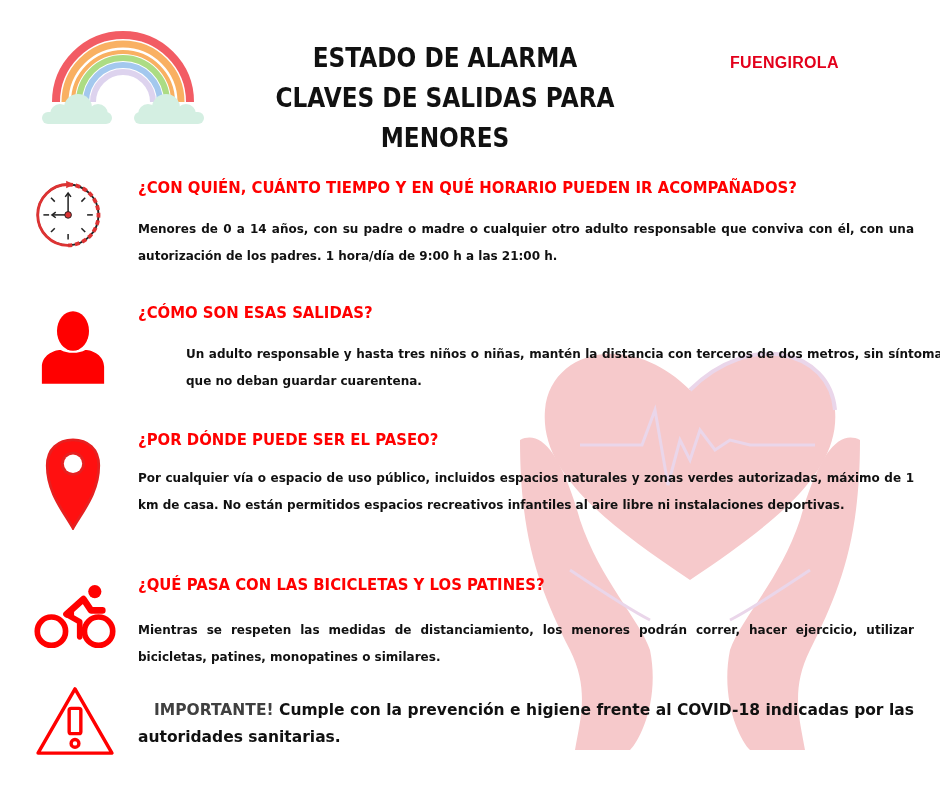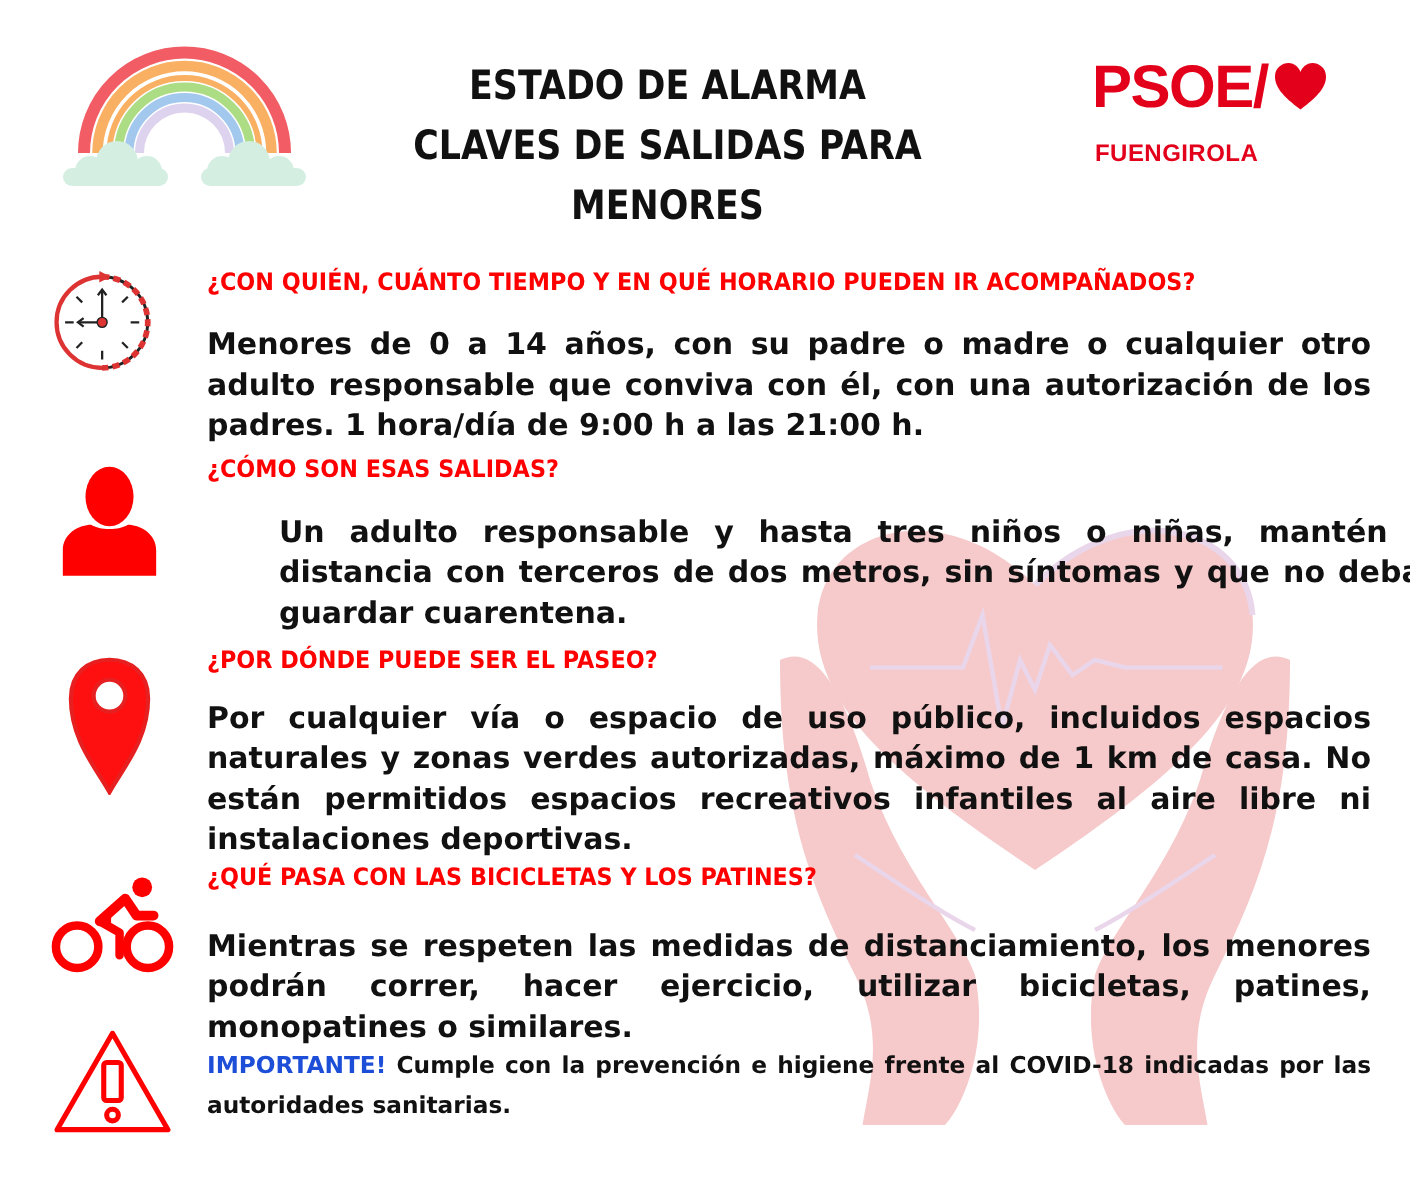--- a/index.html
+++ b/index.html
@@ -20,22 +20,22 @@
                font-size: 40px; line-height: 40px; letter-spacing: -1px; }
   .logo-heart { width: 36px; height: 32px; margin-left: 4px; }
   .logo-sub { font-family: "Liberation Sans", sans-serif; font-weight: bold; color: #e3001b;
               font-size: 16px; line-height: 18px; margin-top: 16px; margin-left: 2px; letter-spacing: 0.3px; }
 
   .section { position: absolute; left: 0; width: 940px; z-index: 1; }
   .icon { position: absolute; }
   .heading { position: absolute; left: 138px; font-family: "DejaVu Sans", sans-serif; font-weight: bold;
              font-size: 16px; color: #ff0000; white-space: nowrap; transform: scaleX(0.93); transform-origin: left top; }
   .body { position: absolute; left: 138px; width: 776px; font-family: "DejaVu Sans", sans-serif; font-weight: bold;
-          font-size: 20px; line-height: 27px; color: #111; text-align: justify; }
-  .red { color: #1d4ed8; }
+          font-size: 12px; line-height: 27px; color: #111; text-align: justify; }
+  .red { color: #404040; margin-left: 16px; }
 </style>
 </head>
 <body>
 
 <svg class="bg-illustration" viewBox="0 0 340 440">
   <path d="M170 260 C 80 200, 20 150, 25 90 C 30 30, 110 10, 170 70 C 230 10, 310 30, 315 90 C 320 150, 260 200, 170 260 Z" fill="#f6c9cb"></path>
   <path d="M170 70 C 230 10, 310 30, 315 90" fill="none" stroke="#ead6ea" stroke-width="4"></path>
   <polyline points="60,125 122,125 135,90 148,165 160,120 170,140 180,110 195,130 210,120 230,125 295,125" fill="none" stroke="#ead6ea" stroke-width="3"></polyline>
   <path d="M0 120 C 20 110, 40 130, 60 200 C 80 260, 120 300, 130 330 C 140 380, 120 420, 110 430 L 55 430 C 60 400, 70 370, 50 330 C 20 270, 0 220, 0 120 Z" fill="#f6c9cb"></path>
   <path d="M340 120 C 320 110, 300 130, 280 200 C 260 260, 220 300, 210 330 C 200 380, 220 420, 230 430 L 285 430 C 280 400, 270 370, 290 330 C 320 270, 340 220, 340 120 Z" fill="#f6c9cb"></path>
@@ -61,26 +61,20 @@
     <rect x="96" y="92" width="70" height="12" rx="6"></rect>
   </g>
 </svg>
 
 <div class="title">
   <div>ESTADO DE ALARMA</div>
   <div>CLAVES DE SALIDAS PARA MENORES</div>
 </div>
 
 <div class="logo">
-  <div class="logo-main">
-    <span class="logo-text">PSOE/</span>
-    <svg class="logo-heart" viewBox="0 0 36 32">
-      <path d="M18 31 C 6 22, 1 16, 1 9 C 1 3, 6 0, 10 0 C 14 0, 17 3, 18 6 C 19 3, 22 0, 26 0 C 30 0, 35 3, 35 9 C 35 16, 30 22, 18 31 Z" fill="#e3001b"></path>
-    </svg>
-  </div>
   <div class="logo-sub">FUENGIROLA</div>
 </div>
 
 <div class="section" style="top:170px;">
   <svg class="icon" viewBox="0 0 80 80" style="left:32px; top:5px; width:76px; height:76px;">
     <circle cx="38" cy="42" r="32" fill="#fff" stroke="#222" stroke-width="2"></circle>
     <path d="M38 10 A 32 32 0 1 0 38 74" fill="none" stroke="#d33" stroke-width="3"></path>
     <path d="M38 10 A 32 32 0 0 1 38 74" fill="none" stroke="#d33" stroke-width="4" stroke-dasharray="5 3"></path>
     <polygon points="36,6 44,10 36,14" fill="#d33"></polygon>
     <g stroke="#222" stroke-width="1.6">

